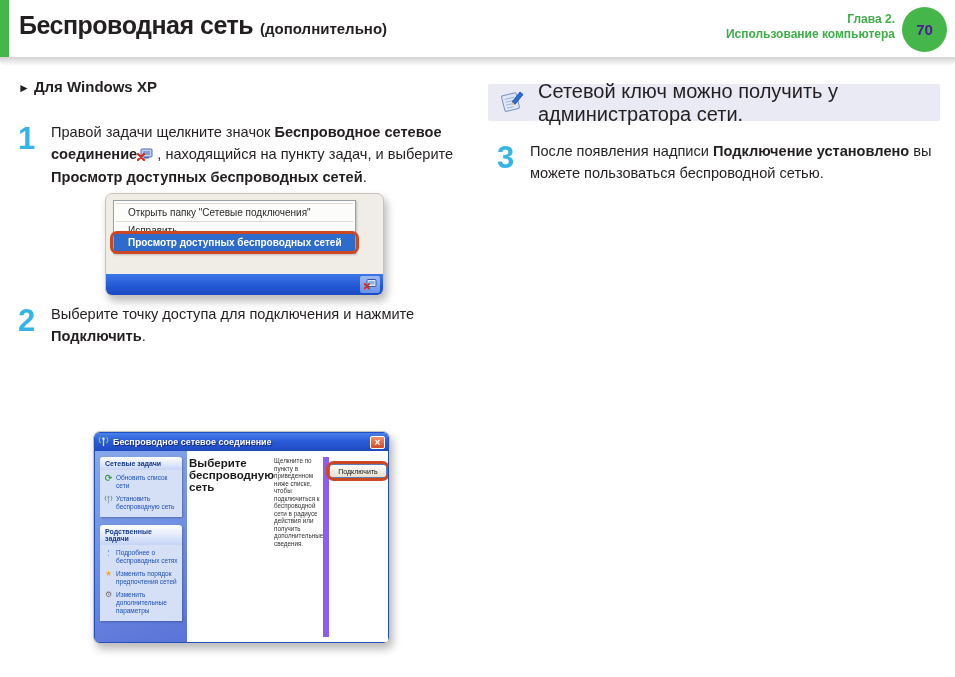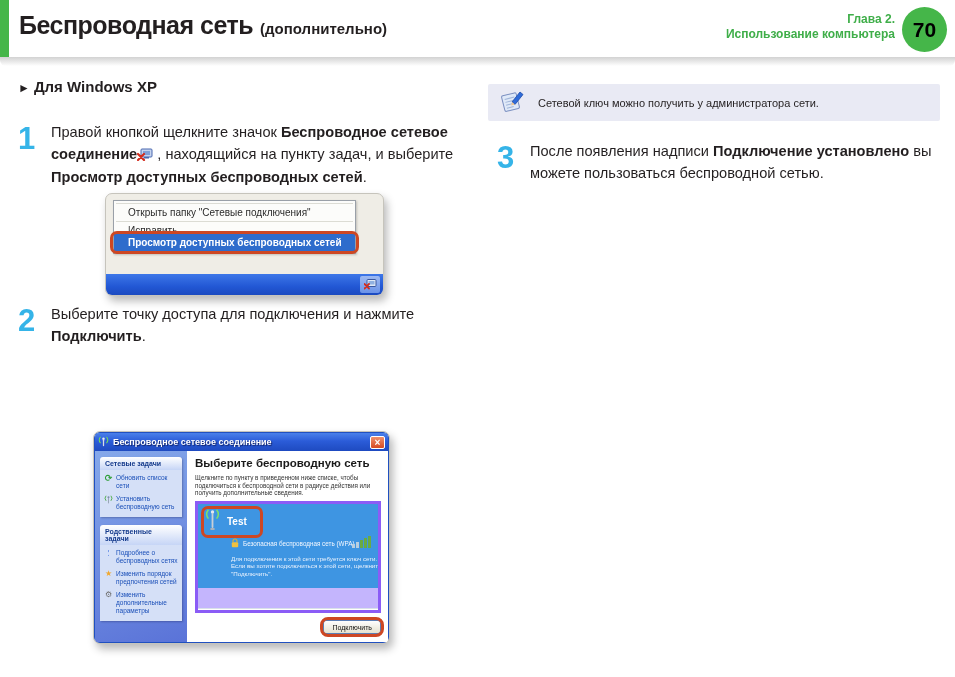--- a/index.html
+++ b/index.html
@@ -7,40 +7,40 @@
   body { font-family:"Liberation Sans","DejaVu Sans",sans-serif; color:#231f20; }
   .page { position:relative; width:955px; height:677px; background:#fff; overflow:hidden; }
 
   
   .hdr { position:absolute; top:0; left:0; width:100%; height:57px; background:#fff; }
   .hdr-bar { position:absolute; left:0; top:0; width:9px; height:57px; background:#45b649; }
   .hdr-title { position:absolute; left:19px; top:11px; display:flex; align-items:baseline; gap:7px; }
   .hdr-title .t1 { font-size:25px; font-weight:bold; letter-spacing:-0.5px; }
   .hdr-title .t2 { font-size:15px; font-weight:bold;margin-top:8px; }
   .hdr-chapter { position:absolute; right:60px; top:12px; text-align:right; color:#3fae49; font-weight:bold; font-size:12px; line-height:15px; }
-  .hdr-page { position:absolute; right:8px; top:7px; width:45px; height:45px; border-radius:50%; background:#45b649; color:#000000; font-size:21px; font-weight:bold; display:flex; align-items:center; justify-content:center; }
+  .hdr-page { position:absolute; right:8px; top:7px; width:45px; height:45px; border-radius:50%; background:#45b649; color:#4c1d95; font-size:15px; font-weight:bold; display:flex; align-items:center; justify-content:center; }
   .hdr-shadow { position:absolute; top:57px; left:0; width:100%; height:9px; background:linear-gradient(#d2d2d2, rgba(255,255,255,0)); border-radius:0 0 6px 6px; }
 
   
   .sec-head { position:absolute; left:18px; top:78px; font-size:15px; font-weight:bold; }
   .sec-head .marker { font-size:12px; margin-right:4px; }
   .step { position:absolute; display:flex; gap:9px; }
   .step-num { flex:none; width:24px; font-size:31px; font-weight:bold; color:#35b4e8; line-height:1; margin-top:1px; }
   .step-text { font-size:14.6px; line-height:21.5px; }
   .step-text b { font-weight:bold; }
   .step1 { left:18px; top:122px; width:462px; }
   .step2 { left:18px; top:304px; width:462px; }
   .step2 .para2 { margin-top:9px; }
   .step3 { left:497px; top:141px; width:445px; }
 
   .inline-net-icon { display:inline-block; vertical-align:-2px; }
 
   
   .note { position:absolute; left:488px; top:84px; width:452px; height:37px; background:#e9eaf4; border-radius:2px; display:flex; align-items:center; gap:12px; padding:0 10px; }
-  .note-text { font-size:11px; }
+  .note-text { font-size:20px; }
 
   
   .shot { position:absolute; border:1px solid #c6c4bc; border-radius:7px; box-shadow:3px 5px 8px rgba(0,0,0,.28); overflow:hidden; }
   .shot1 { left:105px; top:193px; width:279px; height:103px; background:#efede6; }
   .shot2 { left:93px; top:431px; width:297px; height:213px; background:#ece9d8; }
 
   
   .menu { position:absolute; left:7px; top:6px; width:243px; background:#fcfcfa; border:1px solid #9aa0a8; box-shadow:1px 1px 2px rgba(0,0,0,.2); padding:2px 0; }
   .mi { font-size:10px; line-height:17px; padding-left:14px; color:#2b2b2b; white-space:nowrap; }
   .mi.clipped { height:12px; overflow:hidden; }
@@ -62,21 +62,21 @@
   .shead { background:linear-gradient(#ffffff,#c6d5f6); color:#143a8c; font-size:7px; font-weight:bold; padding:3px 5px; }
   .sitems { background:#d5e0f7; padding:4px 4px 5px; }
   .slink { display:flex; gap:3px; font-size:6.5px; line-height:8px; color:#1a4fb8; margin-bottom:5px; }
   .slink:last-child { margin-bottom:1px; }
   .slink .ic { flex:none; width:9px; text-align:center; }
   .ic-refresh { color:#2f9e38; font-size:9px; line-height:8px; font-weight:bold; }
   .ic-info { width:7px; height:7px; margin:0 1px; border-radius:50%; background:#3a6ee0; color:#fff; font-size:5.5px; line-height:7px; text-align:center; font-style:italic; font-weight:bold; }
   .ic-star { color:#f0a830; font-size:8px; line-height:8px; }
   .ic-gear { color:#6f6f6f; font-size:8px; line-height:8px; }
 
-  .dmain { flex:1; background:#fff; display:flex; flex-direction:column; padding:6px 7px 5px 8px; min-width:0; }
+  .dmain { flex:1; background:#fff; display:flex; flex-direction:row; padding:6px 7px 5px 2px; min-width:0; }
   .dhead { font-size:11.5px; font-weight:600; color:#1a1a1a; margin-bottom:5px; }
   .dsub { font-size:6.3px; line-height:7.5px; color:#333; width:192px; margin-bottom:4px; }
   .netlist { flex:1; border:3px solid #8b5cf6; display:flex; flex-direction:column; overflow:hidden; background:#c4b5fd;gap:20px; }
   .net { position:relative; padding:4px 5px; }
   .net.sel { background:#3e95e2; color:#fff; flex:none; height:84px; }
   .net.plain { background:linear-gradient(#ffffff,#eef3fa); color:#222; flex:none; height:44px; border-top:1px solid #d8e0ea; }
   .nrow { display:flex; align-items:center; gap:7px; }
   .hlwrap { position:relative; display:flex; align-items:center; gap:7px; padding:1px 14px 1px 2px; }
   .hlwrap::after { content:""; position:absolute; inset:-2px; border:3px solid #cd4723; border-radius:7px; pointer-events:none; }
   .nname { font-size:10px; font-weight:bold; }
@@ -114,21 +114,21 @@
   </div>
   <div class="hdr-shadow"></div>
 
   <div class="sec-head">
     <span class="marker">►</span><span>Для Windows XP</span>
   </div>
 
   <div class="step step1">
     <div class="step-num">1</div>
     <div class="step-text">
-      <span>Правой кнопкой щелкните значок </span><b>Беспроводное сетевое соединение</b><span class="inline-net-icon"><svg width="16" height="13" viewBox="0 0 16 13">
+      <span>Правой задачи щелкните значок </span><b>Беспроводное сетевое соединение</b><span class="inline-net-icon"><svg width="16" height="13" viewBox="0 0 16 13">
             <rect x="4" y="1" width="11" height="8" rx="1" fill="#c6d4ee" stroke="#4a68b0" stroke-width="1"></rect>
             <rect x="6" y="3" width="7" height="4" fill="#7fa0d8"></rect>
             <rect x="7" y="9" width="5" height="1.5" fill="#4a68b0"></rect>
             <path d="M1 6 L7 12 M7 6 L1 12" stroke="#d22c1e" stroke-width="2.2" stroke-linecap="round"></path>
           </svg></span><span> , находящийся на пункту задач, и выберите </span><b>Просмотр доступных беспроводных сетей</b><span>.</span>
     </div>
   </div>
 
   <div class="shot shot1">
     <div class="menu">

